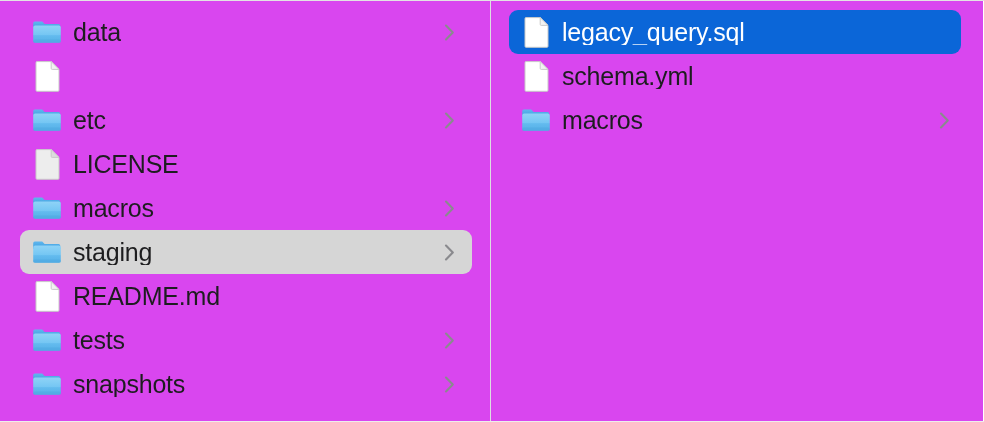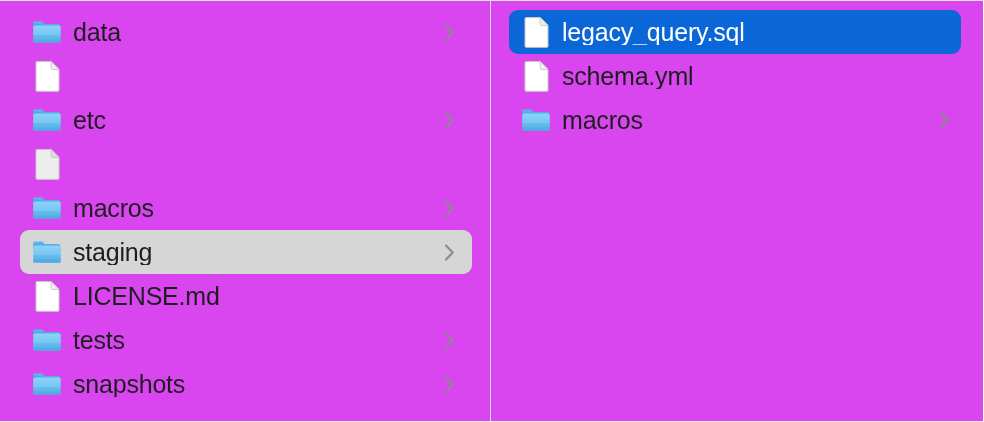--- a/index.html
+++ b/index.html
@@ -171,20 +171,21 @@
   </svg>
         </span>
       </div>
       <div class="row">
         <span class="icon-wrap">
           <svg width="25" height="31" viewBox="0 0 25 31" xmlns="http://www.w3.org/2000/svg">
     <path d="M1 1.6a1 1 0 0 1 1-1h14.2L24 8.4v20.9a1 1 0 0 1-1 1H2a1 1 0 0 1-1-1z" fill="#ededed" stroke="#c9c9c9" stroke-width="1"></path>
     <path d="M16.2 0.6V7.4a1 1 0 0 0 1 1H24z" fill="#dcdcdc" stroke="#c9c9c9" stroke-width="1"></path>
   </svg>
         </span>
+        <span class="row-label">LICENSE</span>
       </div>
       <div class="row">
         <span class="icon-wrap">
           <svg width="30" height="26" viewBox="0 0 30 26" xmlns="http://www.w3.org/2000/svg">
     <defs>
       <linearGradient id="fBack" x1="0" y1="0" x2="0" y2="1">
         <stop offset="0" stop-color="#5fb7ef"></stop>
                 <stop offset="1" stop-color="#3f9ddd"></stop>
       </linearGradient>
       <linearGradient id="fFront" x1="0" y1="0" x2="0" y2="1">
@@ -233,21 +234,21 @@
   </svg>
         </span>
       </div>
       <div class="row">
         <span class="icon-wrap">
           <svg width="25" height="31" viewBox="0 0 25 31" xmlns="http://www.w3.org/2000/svg">
     <path d="M1 1.6a1 1 0 0 1 1-1h14.2L24 8.4v20.9a1 1 0 0 1-1 1H2a1 1 0 0 1-1-1z" fill="#ffffff" stroke="#c9c9c9" stroke-width="1"></path>
     <path d="M16.2 0.6V7.4a1 1 0 0 0 1 1H24z" fill="#f2f2f2" stroke="#c9c9c9" stroke-width="1"></path>
   </svg>
         </span>
-        <span class="row-label">LICENSE.md</span>
+        <span class="row-label">README.md</span>
       </div>
       <div class="row">
         <span class="icon-wrap">
           <svg width="30" height="26" viewBox="0 0 30 26" xmlns="http://www.w3.org/2000/svg">
     <defs>
       <linearGradient id="fBack" x1="0" y1="0" x2="0" y2="1">
         <stop offset="0" stop-color="#5fb7ef"></stop>
                 <stop offset="1" stop-color="#3f9ddd"></stop>
       </linearGradient>
       <linearGradient id="fFront" x1="0" y1="0" x2="0" y2="1">

